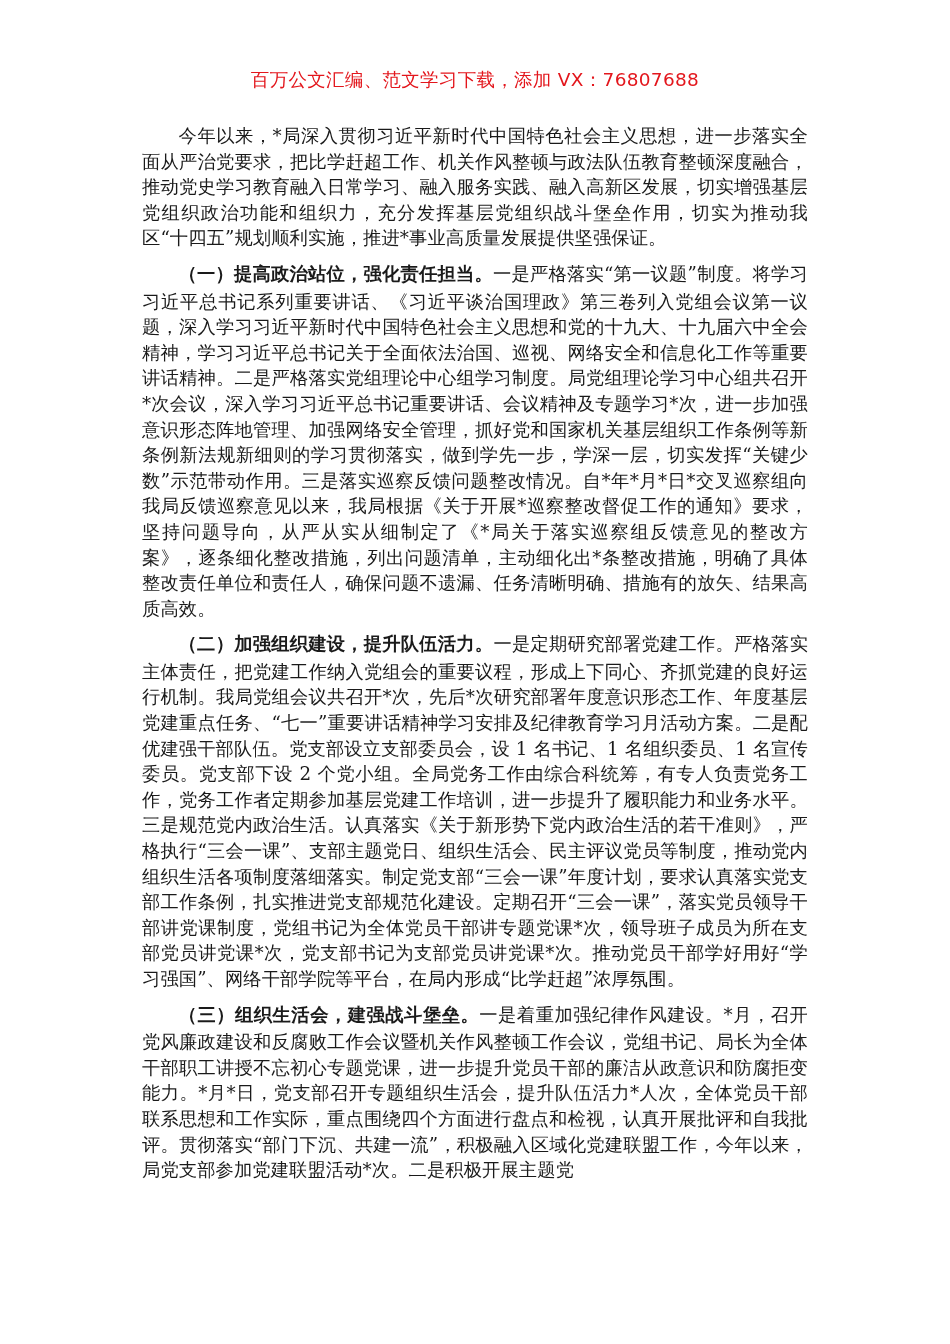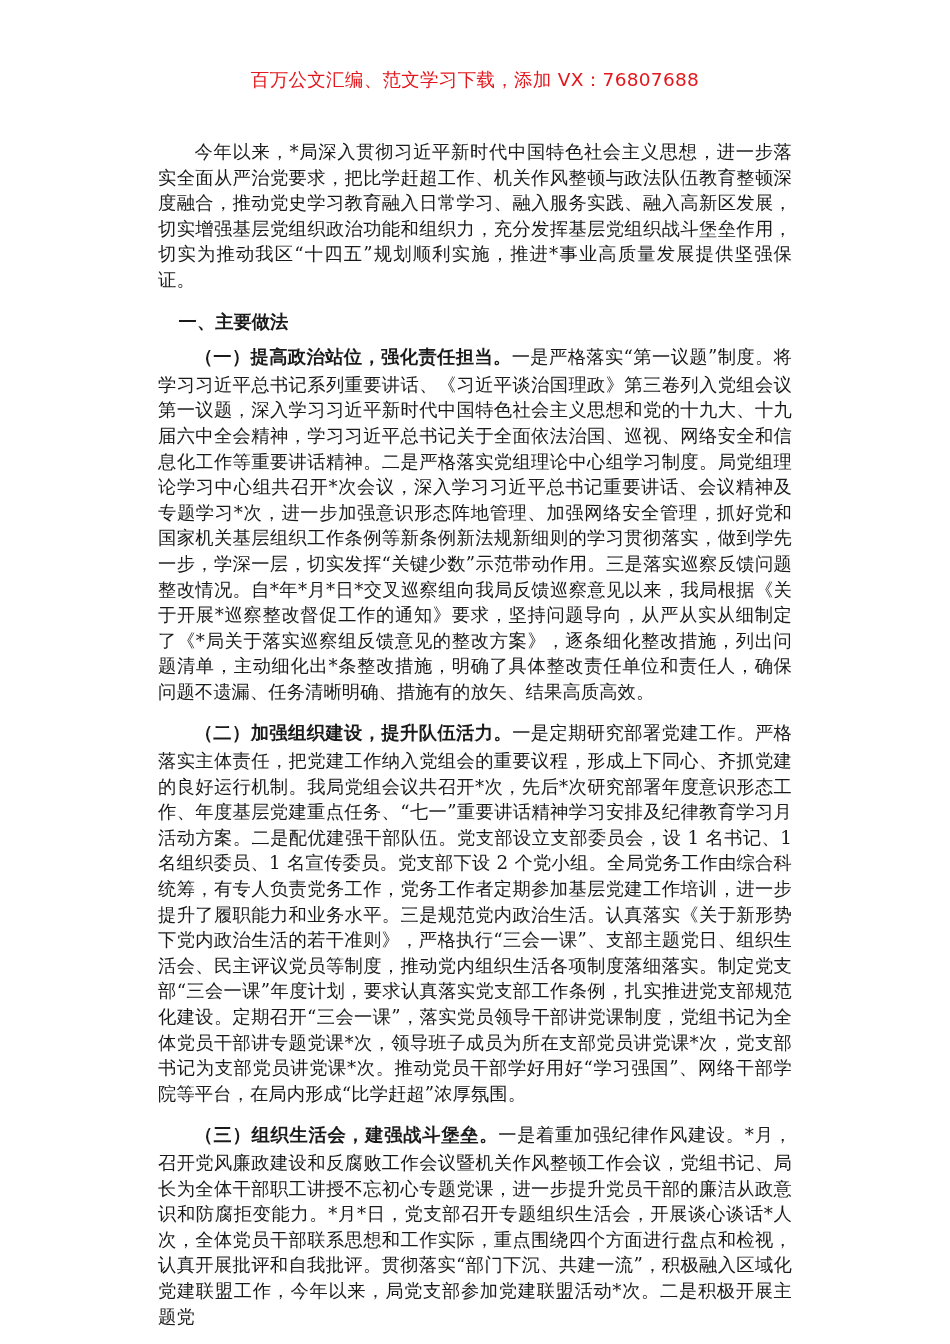--- a/index.html
+++ b/index.html
@@ -27,21 +27,21 @@
       letter-spacing: 0.3px;
       line-height: 28px;
     }
     .page {
       position: absolute;
       top: 123px;
       left: 142px;
       width: 666px;
     }
     p {
-      margin: 16px;
+      margin: 0;
       font-size: 18.3px;
       line-height: 25.6px;
       text-align: justify;
       text-justify: inter-character;
       text-indent: 2em;
       letter-spacing: 0.1px;
     }
     p + p, p + h2, h2 + p {
       margin-top: 10px;
     }
@@ -59,20 +59,19 @@
     }
   </style>
 </head>
 <body>
 
 <div class="banner">百万公文汇编、范文学习下载，添加 VX：76807688</div>
 
 <div class="page">
   <p>今年以来，*局深入贯彻习近平新时代中国特色社会主义思想，进一步落实全面从严治党要求，把比学赶超工作、机关作风整顿与政法队伍教育整顿深度融合，推动党史学习教育融入日常学习、融入服务实践、融入高新区发展，切实增强基层党组织政治功能和组织力，充分发挥基层党组织战斗堡垒作用，切实为推动我区“十四五”规划顺利实施，推进*事业高质量发展提供坚强保证。</p>
 
-  <h2>一、主要做法</h2>
 
   <p><span class="lead">（一）提高政治站位，强化责任担当。</span><span>一是严格落实“第一议题”制度。将学习习近平总书记系列重要讲话、《习近平谈治国理政》第三卷列入党组会议第一议题，深入学习习近平新时代中国特色社会主义思想和党的十九大、十九届六中全会精神，学习习近平总书记关于全面依法治国、巡视、网络安全和信息化工作等重要讲话精神。二是严格落实党组理论中心组学习制度。局党组理论学习中心组共召开*次会议，深入学习习近平总书记重要讲话、会议精神及专题学习*次，进一步加强意识形态阵地管理、加强网络安全管理，抓好党和国家机关基层组织工作条例等新条例新法规新细则的学习贯彻落实，做到学先一步，学深一层，切实发挥“关键少数”示范带动作用。三是落实巡察反馈问题整改情况。自*年*月*日*交叉巡察组向我局反馈巡察意见以来，我局根据《关于开展*巡察整改督促工作的通知》要求，坚持问题导向，从严从实从细制定了《*局关于落实巡察组反馈意见的整改方案》，逐条细化整改措施，列出问题清单，主动细化出*条整改措施，明确了具体整改责任单位和责任人，确保问题不遗漏、任务清晰明确、措施有的放矢、结果高质高效。</span></p>
 
   <p><span class="lead">（二）加强组织建设，提升队伍活力。</span><span>一是定期研究部署党建工作。严格落实主体责任，把党建工作纳入党组会的重要议程，形成上下同心、齐抓党建的良好运行机制。我局党组会议共召开*次，先后*次研究部署年度意识形态工作、年度基层党建重点任务、“七一”重要讲话精神学习安排及纪律教育学习月活动方案。二是配优建强干部队伍。党支部设立支部委员会，设 1 名书记、1 名组织委员、1 名宣传委员。党支部下设 2 个党小组。全局党务工作由综合科统筹，有专人负责党务工作，党务工作者定期参加基层党建工作培训，进一步提升了履职能力和业务水平。三是规范党内政治生活。认真落实《关于新形势下党内政治生活的若干准则》，严格执行“三会一课”、支部主题党日、组织生活会、民主评议党员等制度，推动党内组织生活各项制度落细落实。制定党支部“三会一课”年度计划，要求认真落实党支部工作条例，扎实推进党支部规范化建设。定期召开“三会一课”，落实党员领导干部讲党课制度，党组书记为全体党员干部讲专题党课*次，领导班子成员为所在支部党员讲党课*次，党支部书记为支部党员讲党课*次。推动党员干部学好用好“学习强国”、网络干部学院等平台，在局内形成“比学赶超”浓厚氛围。</span></p>
 
-  <p><span class="lead">（三）组织生活会，建强战斗堡垒。</span><span>一是着重加强纪律作风建设。*月，召开党风廉政建设和反腐败工作会议暨机关作风整顿工作会议，党组书记、局长为全体干部职工讲授不忘初心专题党课，进一步提升党员干部的廉洁从政意识和防腐拒变能力。*月*日，党支部召开专题组织生活会，开展谈心谈话*人次，全体党员干部联系思想和工作实际，重点围绕四个方面进行盘点和检视，认真开展批评和自我批评。贯彻落实“部门下沉、共建一流”，积极融入区域化党建联盟工作，今年以来，局党支部参加党建联盟活动*次。二是积极开展主题党</span></p>
+  <p><span class="lead">（三）组织生活会，建强战斗堡垒。</span><span>一是着重加强纪律作风建设。*月，召开党风廉政建设和反腐败工作会议暨机关作风整顿工作会议，党组书记、局长为全体干部职工讲授不忘初心专题党课，进一步提升党员干部的廉洁从政意识和防腐拒变能力。*月*日，党支部召开专题组织生活会，提升队伍活力*人次，全体党员干部联系思想和工作实际，重点围绕四个方面进行盘点和检视，认真开展批评和自我批评。贯彻落实“部门下沉、共建一流”，积极融入区域化党建联盟工作，今年以来，局党支部参加党建联盟活动*次。二是积极开展主题党</span></p>
 </div>
 
 </body></html>

